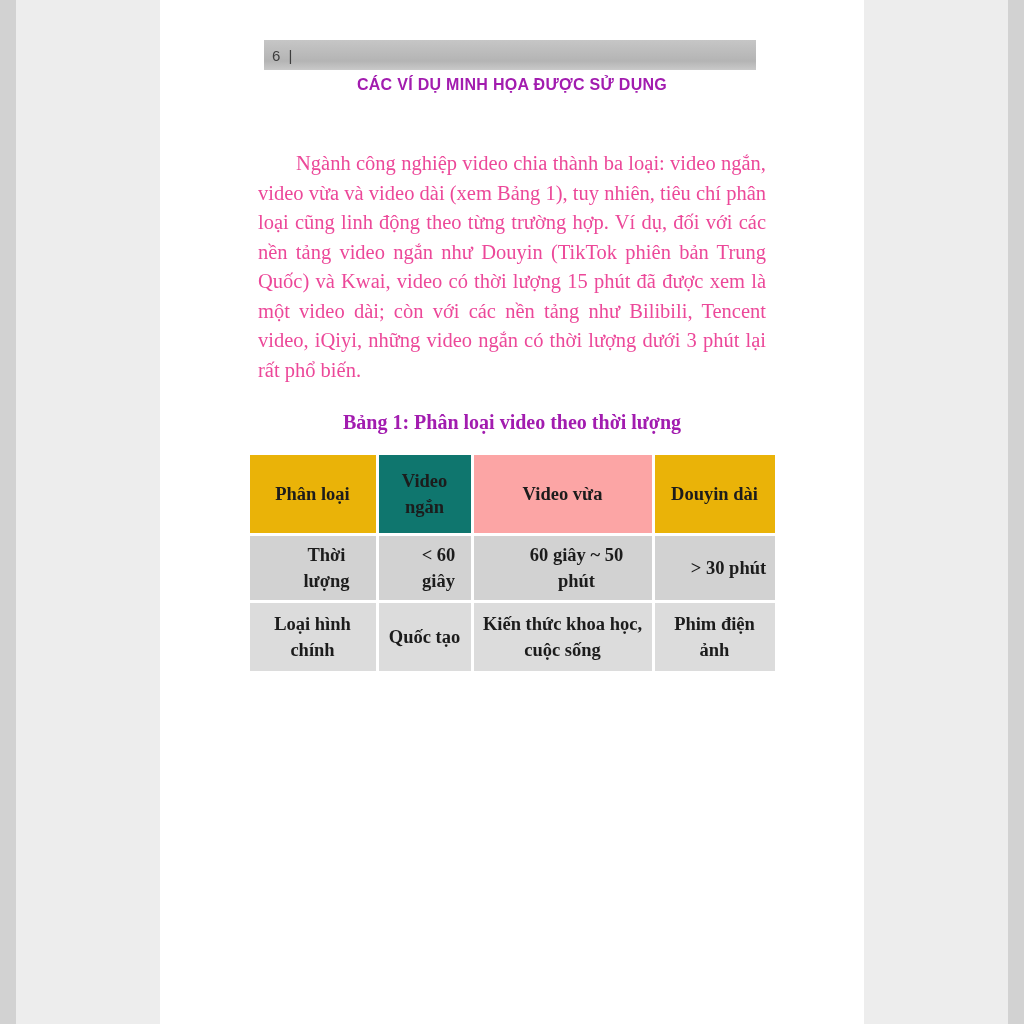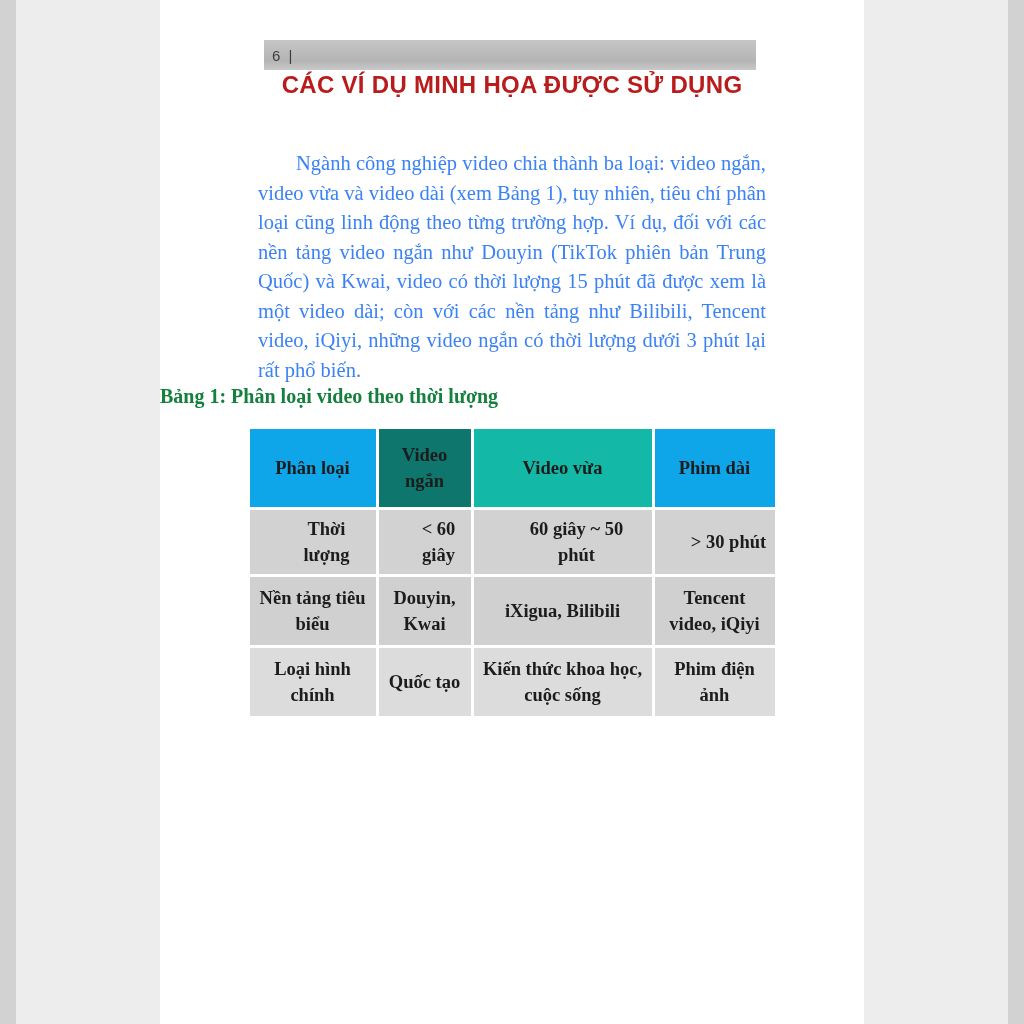--- a/index.html
+++ b/index.html
@@ -37,40 +37,42 @@
   .header-bar .pg-num {
     font-family: "Liberation Sans", sans-serif;
     font-size: 15px; color: #3d3d3d; letter-spacing: 2px;
   }
 
   .page-title {
     margin: 68px 60px 0 60px;
     text-align: center;
     font-family: "Liberation Sans", sans-serif;
     font-weight: bold;
-    font-size: 24px;
+    font-size: 16px;
     line-height: 33px;
-    color: #b91c1c;
+    color: #a21caf;
     letter-spacing: 0.3px;
   }
 
   .body-paragraph {
     margin: 48px 42px 0 98px;
     width: 508px;
     font-size: 20.5px;
     line-height: 29.5px;
     text-align: justify;
     text-indent: 38px;
-    color: #3b82f6;
+    color: #ec4899;
   }
 
   .table-caption {
+    margin-top: 26px;
+    text-align: center;
     font-weight: bold;
     font-size: 20px;
-    color: #15803d;
+    color: #a21caf;
   }
 
   .vtable {
     margin: 18px auto 0 auto;
     border-collapse: separate;
     border-spacing: 3px;
     table-layout: fixed;
     width: 528px;
     font-size: 18.5px;
     line-height: 26px;
@@ -82,23 +84,23 @@
 
   .vtable th, .vtable td {
     text-align: center;
     vertical-align: middle;
     padding: 6px 8px;
     font-weight: bold;
     color: #1c1c1c;
   }
   .vtable th { font-weight: bold; }
 
-  .vtable tr.hdr  th { background: #0ea5e9; height: 66px; }
+  .vtable tr.hdr  th { background: #eab308; height: 66px; }
   .vtable tr.hdr  th.shade2 { background: #0f766e; }
-  .vtable tr.hdr  th.shade3 { background: #14b8a6; }
+  .vtable tr.hdr  th.shade3 { background: #fca5a5; }
   .vtable tr.r0 th, .vtable tr.r0 td { background: #d2d2d2; height: 42px; padding-left: 36px; }
   .vtable tr.r1 th, .vtable tr.r1 td { background: #e3e3e3; height: 56px; }
   .vtable tr.r2 th, .vtable tr.r2 td { background: #d0d0d0; height: 56px; }
   .vtable tr.r3 th, .vtable tr.r3 td { background: #dcdcdc; height: 56px; }
 </style>
 </head>
 <body>
 
 <div class="edge-strip left"></div>
 <div class="edge-strip right"></div>
@@ -122,33 +124,27 @@
       <col class="c1">
         <col class="c2">
         <col class="c3">
         <col class="c4">
     </colgroup>
     <tbody>
       <tr class="hdr">
         <th>Phân loại</th>
         <th class="shade2">Video ngắn</th>
         <th class="shade3">Video vừa</th>
-        <th>Phim dài</th>
+        <th>Douyin dài</th>
       </tr>
       <tr class="r0">
         <th>Thời lượng</th>
         <td>&lt; 60 giây</td>
         <td>60 giây ~ 50 phút</td>
         <td>&gt; 30 phút</td>
-      </tr>
-      <tr class="r2">
-        <th>Nền tảng tiêu biểu</th>
-        <td>Douyin, Kwai</td>
-        <td>iXigua, Bilibili</td>
-        <td>Tencent video, iQiyi</td>
       </tr>
       <tr class="r3">
         <th>Loại hình chính</th>
         <td>Quốc tạo</td>
         <td>Kiến thức khoa học, cuộc sống</td>
         <td>Phim điện ảnh</td>
       </tr>
     </tbody>
   </table>
 

